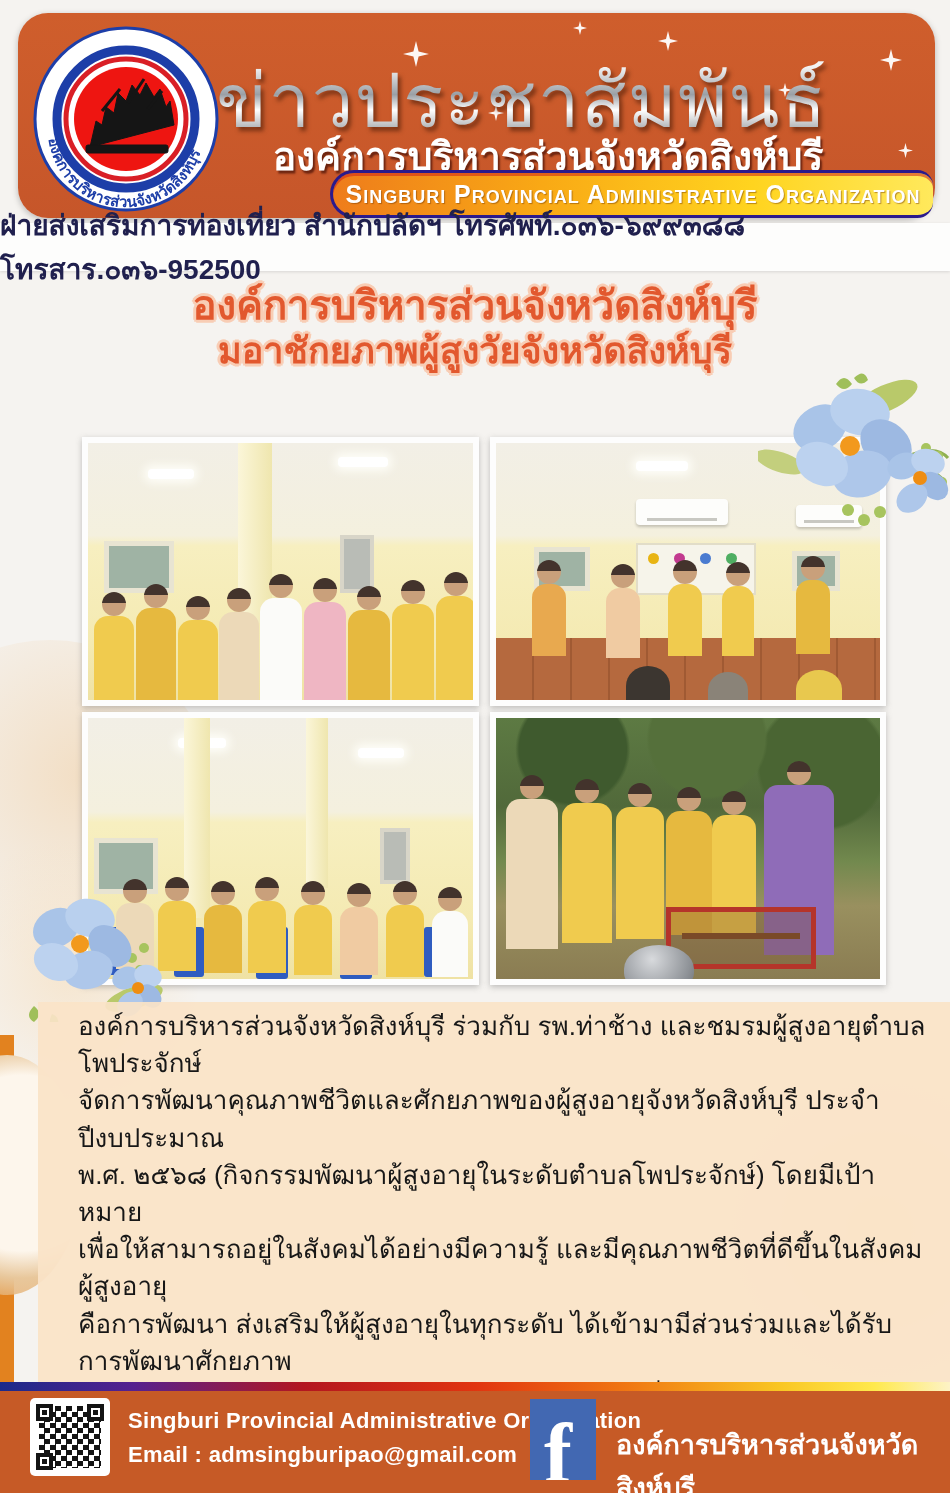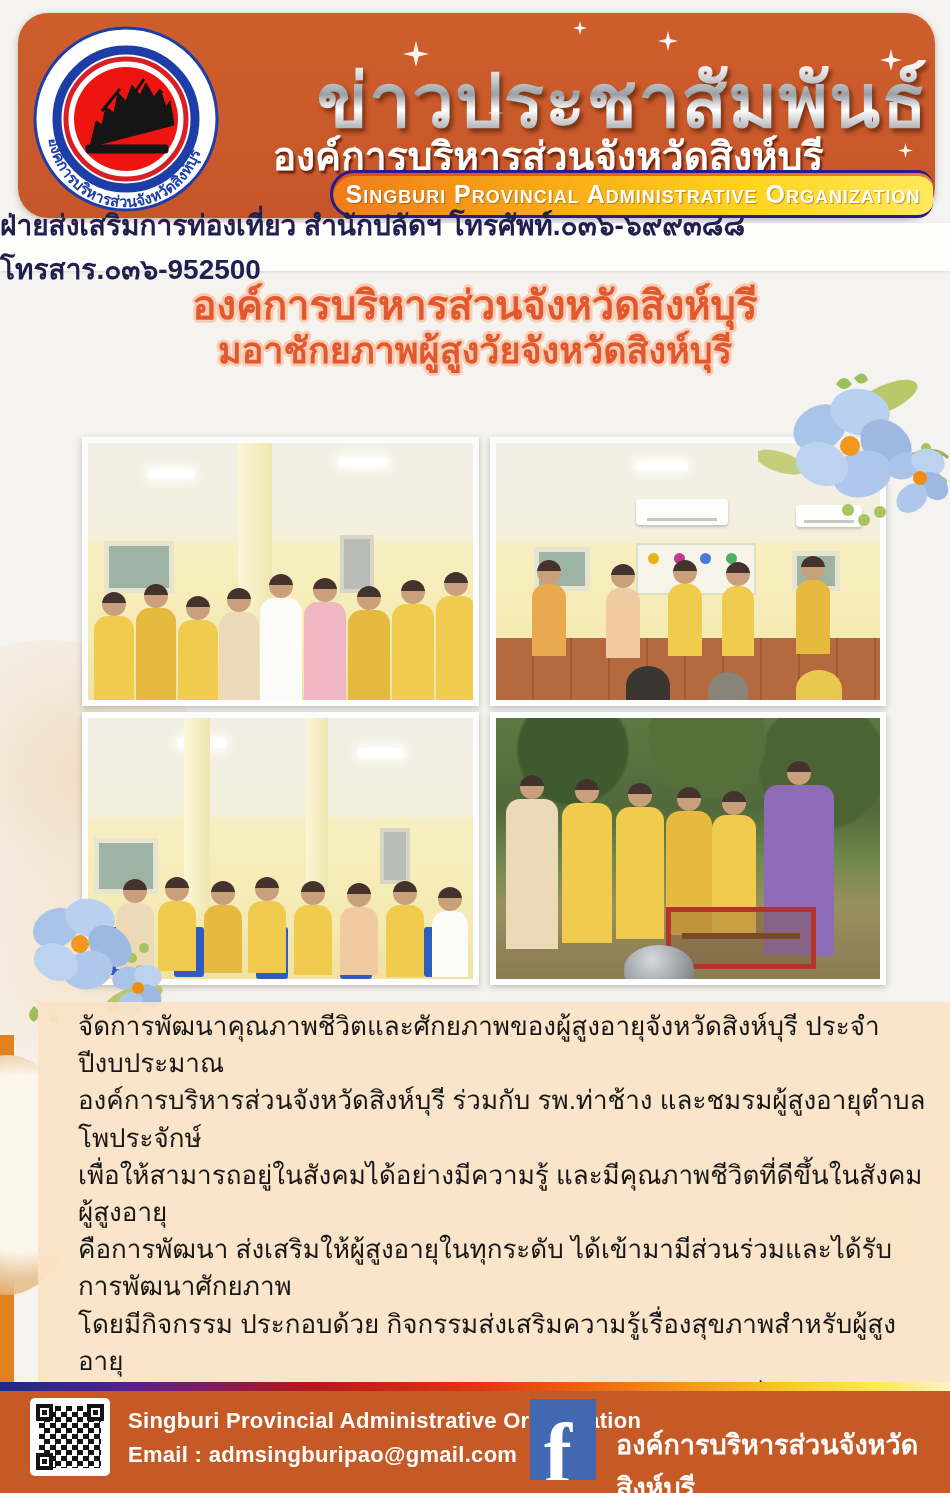--- a/index.html
+++ b/index.html
@@ -18,22 +18,22 @@
   .coffee-circle{position:absolute;left:-68px;top:1055px;width:150px;height:240px;border-radius:50%;
       background:radial-gradient(circle at 60% 45%, #fdf6ec 0 55%, #e8c79b 72%, rgba(226,130,31,.55) 100%);}
 
   
   .header{position:absolute;left:18px;top:13px;width:917px;height:205px;border-radius:30px;
           background:linear-gradient(180deg,#cf5e2c,#c6562a);box-shadow:0 2px 6px rgba(0,0,0,.25);}
   .sparkle{position:absolute;background:#fff;opacity:.95;
            clip-path:polygon(50% 0,60% 40%,100% 50%,60% 60%,50% 100%,40% 60%,0 50%,40% 40%);
            filter:drop-shadow(0 0 3px #ffffff);}
   .logo{position:absolute;left:14px;top:12px;}
-  .big-title{position:absolute;left:210px;top:28px;width:700px;text-align:right;
-             font-size:75px;font-weight:bold;letter-spacing:1px;
+  .big-title{position:absolute;left:198px;top:28px;width:700px;text-align:left;
+             font-size:75px;font-weight:normal;letter-spacing:1px;
              background:linear-gradient(180deg,#ffffff 0%,#f2f2f2 22%,#9aa0a6 45%,#ffffff 58%,#85898e 82%,#e5e5e5 100%);
              -webkit-background-clip:text;background-clip:text;-webkit-text-fill-color:transparent;
              filter:drop-shadow(3px 4px 2px rgba(70,25,5,.6));}
   .header-subtitle{position:absolute;left:210px;top:112px;width:640px;text-align:center;
              font-size:39px;font-weight:bold;color:#ffffff;text-shadow:2px 3px 2px #6b2410;}
   .banner-pill{position:absolute;right:2px;top:157px;left:312px;height:42px;
              border:3px solid #2a1a8c;border-right:none;border-radius:40px 26px 26px 40px;
              background:linear-gradient(90deg,#ee7c1b 0%,#f9a915 35%,#ffd41f 70%,#ffe95c 100%);
              box-shadow:inset 0 3px 0 rgba(205,35,25,.55);
              display:flex;align-items:center;justify-content:center;}
@@ -307,22 +307,23 @@
       <ellipse cx="112" cy="96" rx="14" ry="11" fill="#a9c4e8" transform="rotate(-20 112 96)"></ellipse>
       <ellipse cx="134" cy="94" rx="14" ry="11" fill="#bcd2ef" transform="rotate(18 134 94)"></ellipse>
       <ellipse cx="136" cy="114" rx="13" ry="10" fill="#9db9e2" transform="rotate(48 136 114)"></ellipse>
       <ellipse cx="116" cy="122" rx="14" ry="11" fill="#aec7ea" transform="rotate(-42 116 122)"></ellipse>
       <circle cx="124" cy="106" r="6" fill="#ef8d12"></circle>
     </g>
   </svg>
 
   <section class="article-panel">
     <div class="article-text">
+      <div>องค์การบริหารส่วนจังหวัดสิงห์บุรี ร่วมกับ รพ.ท่าช้าง และชมรมผู้สูงอายุตำบลโพประจักษ์</div>
       <div>จัดการพัฒนาคุณภาพชีวิตและศักยภาพของผู้สูงอายุจังหวัดสิงห์บุรี ประจำปีงบประมาณ</div>
-      <div>องค์การบริหารส่วนจังหวัดสิงห์บุรี ร่วมกับ รพ.ท่าช้าง และชมรมผู้สูงอายุตำบลโพประจักษ์</div>
+      <div>พ.ศ. ๒๕๖๘ (กิจกรรมพัฒนาผู้สูงอายุในระดับตำบลโพประจักษ์) โดยมีเป้าหมาย</div>
       <div>เพื่อให้สามารถอยู่ในสังคมได้อย่างมีความรู้ และมีคุณภาพชีวิตที่ดีขึ้นในสังคมผู้สูงอายุ</div>
       <div>คือการพัฒนา ส่งเสริมให้ผู้สูงอายุในทุกระดับ ได้เข้ามามีส่วนร่วมและได้รับการพัฒนาศักยภาพ</div>
       <div>โดยมีกิจกรรม ประกอบด้วย กิจกรรมส่งเสริมความรู้เรื่องสุขภาพสำหรับผู้สูงอายุ</div>
       <div>กิจกรรมส่งเสริมอาชีพการทำกล้วยกรอบ กิจกรรมนันทนาการที่เหมาะสมกับผู้สูงวัย</div>
 
     </div>
   </section>
 
   <div class="rainbow"></div>
 

